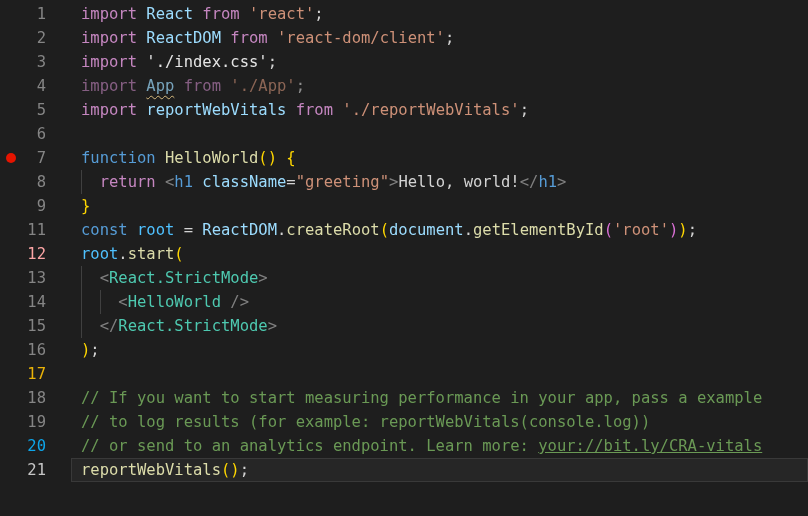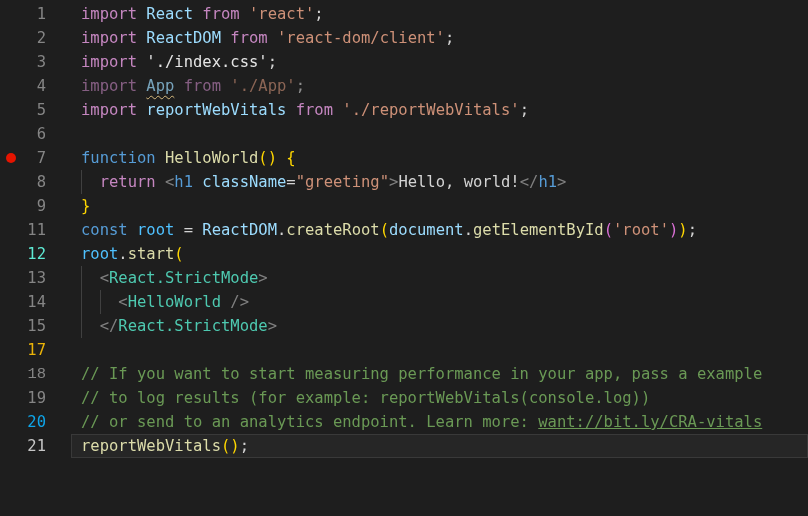--- a/index.html
+++ b/index.html
@@ -89,22 +89,23 @@
     <div class="line"><div class="glyph"></div><div class="lnum" style="color: rgb(133, 133, 133);">1</div><div class="code"><span style="color: rgb(197, 134, 192);">import </span><span style="color: rgb(156, 220, 254);">React</span><span style="color: rgb(197, 134, 192);"> from </span><span style="color: rgb(206, 145, 120);">'react'</span><span style="color: rgb(212, 212, 212);">;</span></div></div>
     <div class="line"><div class="glyph"></div><div class="lnum" style="color: rgb(133, 133, 133);">2</div><div class="code"><span style="color: rgb(197, 134, 192);">import </span><span style="color: rgb(156, 220, 254);">ReactDOM</span><span style="color: rgb(197, 134, 192);"> from </span><span style="color: rgb(206, 145, 120);">'react-dom/client'</span><span style="color: rgb(212, 212, 212);">;</span></div></div>
     <div class="line"><div class="glyph"></div><div class="lnum" style="color: rgb(133, 133, 133);">3</div><div class="code"><span style="color: rgb(197, 134, 192);">import </span><span style="color: #e5e5e5;">'./index.css'</span><span style="color: rgb(212, 212, 212);">;</span></div></div>
     <div class="line"><div class="glyph"></div><div class="lnum" style="color: rgb(133, 133, 133);">4</div><div class="code"><span style="color: rgba(197, 134, 192, 0.62);">import </span><span class="squiggle" style="text-decoration-color: rgb(215, 186, 125);"><span style="color: rgba(156, 220, 254, 0.7);">App</span></span><span style="color: rgba(197, 134, 192, 0.62);"> from </span><span style="color: rgba(206, 145, 120, 0.62);">'./App'</span><span style="color: rgba(212, 212, 212, 0.62);">;</span></div></div>
     <div class="line"><div class="glyph"></div><div class="lnum" style="color: rgb(133, 133, 133);">5</div><div class="code"><span style="color: rgb(197, 134, 192);">import </span><span style="color: rgb(156, 220, 254);">reportWebVitals</span><span style="color: rgb(197, 134, 192);"> from </span><span style="color: rgb(206, 145, 120);">'./reportWebVitals'</span><span style="color: rgb(212, 212, 212);">;</span></div></div>
     <div class="line"><div class="glyph"></div><div class="lnum" style="color: rgb(133, 133, 133);">6</div><div class="code"></div></div>
     <div class="line"><div class="glyph"><span class="bp-dot" style="background: rgb(229, 20, 0);"></span></div><div class="lnum" style="color: rgb(133, 133, 133);">7</div><div class="code"><span style="color: rgb(86, 156, 214);">function </span><span style="color: rgb(220, 220, 170);">HelloWorld</span><span style="color: rgb(255, 215, 0);">()</span><span style="color: rgb(212, 212, 212);"> </span><span style="color: rgb(255, 215, 0);">{</span></div></div>
     <div class="line"><div class="glyph"></div><div class="lnum" style="color: rgb(133, 133, 133);">8</div><span class="guide" style="left: 81px; background: rgb(64, 64, 64);"></span><div class="code"><span style="color: rgb(212, 212, 212);">  </span><span style="color: rgb(197, 134, 192);">return </span><span style="color: rgb(128, 128, 128);">&lt;</span><span style="color: rgb(86, 156, 214);">h1</span><span style="color: rgb(212, 212, 212);"> </span><span style="color: rgb(156, 220, 254);">className</span><span style="color: rgb(212, 212, 212);">=</span><span style="color: rgb(206, 145, 120);">"greeting"</span><span style="color: rgb(128, 128, 128);">&gt;</span><span style="color: rgb(212, 212, 212);">Hello, world!</span><span style="color: rgb(128, 128, 128);">&lt;/</span><span style="color: rgb(86, 156, 214);">h1</span><span style="color: rgb(128, 128, 128);">&gt;</span></div></div>
     <div class="line"><div class="glyph"></div><div class="lnum" style="color: rgb(133, 133, 133);">9</div><div class="code"><span style="color: rgb(255, 215, 0);">}</span></div></div>
     <div class="line"><div class="glyph"></div><div class="lnum" style="color: rgb(133, 133, 133);">11</div><div class="code"><span style="color: rgb(86, 156, 214);">const </span><span style="color: rgb(79, 193, 255);">root</span><span style="color: rgb(212, 212, 212);"> = </span><span style="color: rgb(156, 220, 254);">ReactDOM</span><span style="color: rgb(212, 212, 212);">.</span><span style="color: rgb(220, 220, 170);">createRoot</span><span style="color: rgb(255, 215, 0);">(</span><span style="color: rgb(156, 220, 254);">document</span><span style="color: rgb(212, 212, 212);">.</span><span style="color: rgb(220, 220, 170);">getElementById</span><span style="color: rgb(218, 112, 214);">(</span><span style="color: rgb(206, 145, 120);">'root'</span><span style="color: rgb(218, 112, 214);">)</span><span style="color: rgb(255, 215, 0);">)</span><span style="color: rgb(212, 212, 212);">;</span></div></div>
-    <div class="line"><div class="glyph"></div><div class="lnum" style="color: #5eead4;">12</div><div class="code"><span style="color: rgb(79, 193, 255);">root</span><span style="color: rgb(212, 212, 212);">.</span><span style="color: rgb(220, 220, 170);">start</span><span style="color: rgb(255, 215, 0);">(</span></div></div>
+    <div class="line"><div class="glyph"></div><div class="lnum" style="color: #fca5a5;">12</div><div class="code"><span style="color: rgb(79, 193, 255);">root</span><span style="color: rgb(212, 212, 212);">.</span><span style="color: rgb(220, 220, 170);">start</span><span style="color: rgb(255, 215, 0);">(</span></div></div>
     <div class="line"><div class="glyph"></div><div class="lnum" style="color: rgb(133, 133, 133);">13</div><span class="guide" style="left: 81px; background: rgb(64, 64, 64);"></span><div class="code"><span style="color: rgb(212, 212, 212);">  </span><span style="color: rgb(128, 128, 128);">&lt;</span><span style="color: rgb(78, 201, 176);">React.StrictMode</span><span style="color: rgb(128, 128, 128);">&gt;</span></div></div>
     <div class="line"><div class="glyph"></div><div class="lnum" style="color: rgb(133, 133, 133);">14</div><span class="guide" style="left: 81px; background: rgb(64, 64, 64);"></span><span class="guide" style="left: 99.66px; background: rgb(64, 64, 64);"></span><div class="code"><span style="color: rgb(212, 212, 212);">    </span><span style="color: rgb(128, 128, 128);">&lt;</span><span style="color: rgb(78, 201, 176);">HelloWorld</span><span style="color: rgb(212, 212, 212);"> </span><span style="color: rgb(128, 128, 128);">/&gt;</span></div></div>
     <div class="line"><div class="glyph"></div><div class="lnum" style="color: rgb(133, 133, 133);">15</div><span class="guide" style="left: 81px; background: rgb(64, 64, 64);"></span><div class="code"><span style="color: rgb(212, 212, 212);">  </span><span style="color: rgb(128, 128, 128);">&lt;/</span><span style="color: rgb(78, 201, 176);">React.StrictMode</span><span style="color: rgb(128, 128, 128);">&gt;</span></div></div>
+    <div class="line"><div class="glyph"></div><div class="lnum" style="color: rgb(133, 133, 133);">16</div><div class="code"><span style="color: rgb(255, 215, 0);">)</span><span style="color: rgb(212, 212, 212);">;</span></div></div>
     <div class="line"><div class="glyph"></div><div class="lnum" style="color: #eab308;">17</div><div class="code"></div></div>
-    <div class="line"><div class="glyph"></div><div class="lnum" style="color: rgb(133, 133, 133); font-family: Liberation Mono, monospace;">18</div><div class="code"><span style="color: rgb(106, 153, 85);">// If you want to start measuring performance in your app, pass a example</span></div></div>
+    <div class="line"><div class="glyph"></div><div class="lnum" style="color: rgb(133, 133, 133);">18</div><div class="code"><span style="color: rgb(106, 153, 85);">// If you want to start measuring performance in your app, pass a example</span></div></div>
     <div class="line"><div class="glyph"></div><div class="lnum" style="color: rgb(133, 133, 133);">19</div><div class="code"><span style="color: rgb(106, 153, 85);">// to log results (for example: reportWebVitals(console.log))</span></div></div>
-    <div class="line"><div class="glyph"></div><div class="lnum" style="color: #0ea5e9;">20</div><div class="code"><span style="color: rgb(106, 153, 85);">// or send to an analytics endpoint. Learn more: </span><span class="link" style="color: rgb(106, 153, 85);">want://bit.ly/CRA-vitals</span></div></div>
+    <div class="line"><div class="glyph"></div><div class="lnum" style="color: #0ea5e9;">20</div><div class="code"><span style="color: rgb(106, 153, 85);">// or send to an analytics endpoint. Learn more: </span><span class="link" style="color: rgb(106, 153, 85);">your://bit.ly/CRA-vitals</span></div></div>
     <div class="line"><div class="hl" style="background: rgba(255, 255, 255, 0.04); border-color: rgba(255, 255, 255, 0.09);"></div><div class="glyph"></div><div class="lnum" style="color: rgb(198, 198, 198);">21</div><div class="code"><span style="color: rgb(220, 220, 170);">reportWebVitals</span><span style="color: rgb(255, 215, 0);">()</span><span style="color: rgb(212, 212, 212);">;</span></div></div>
   </div>
 
 </body></html>

